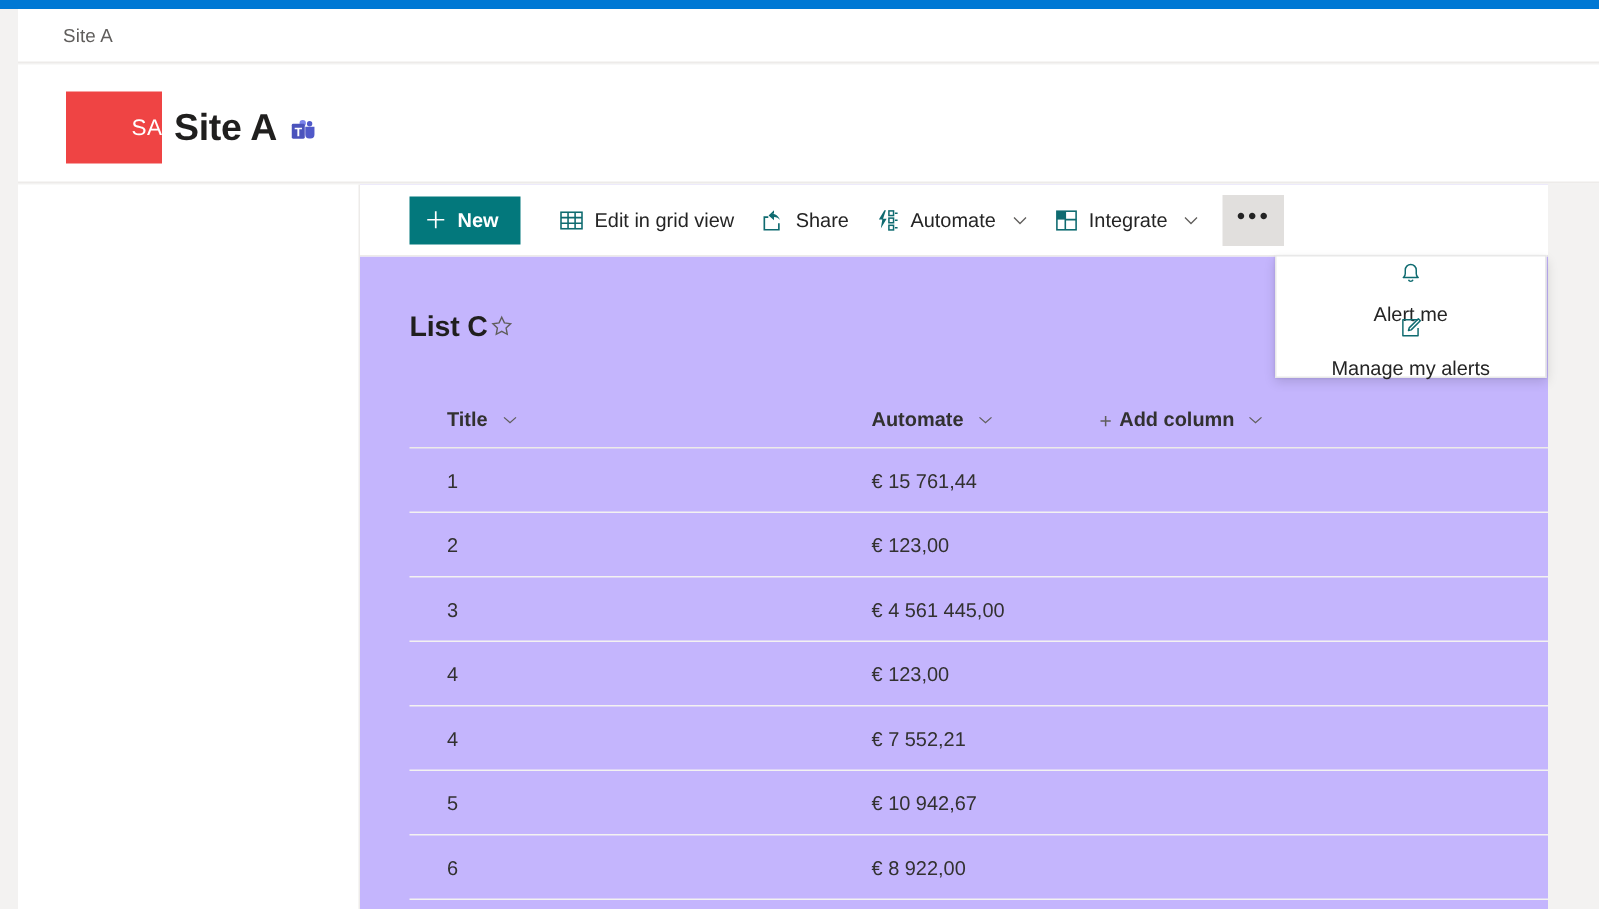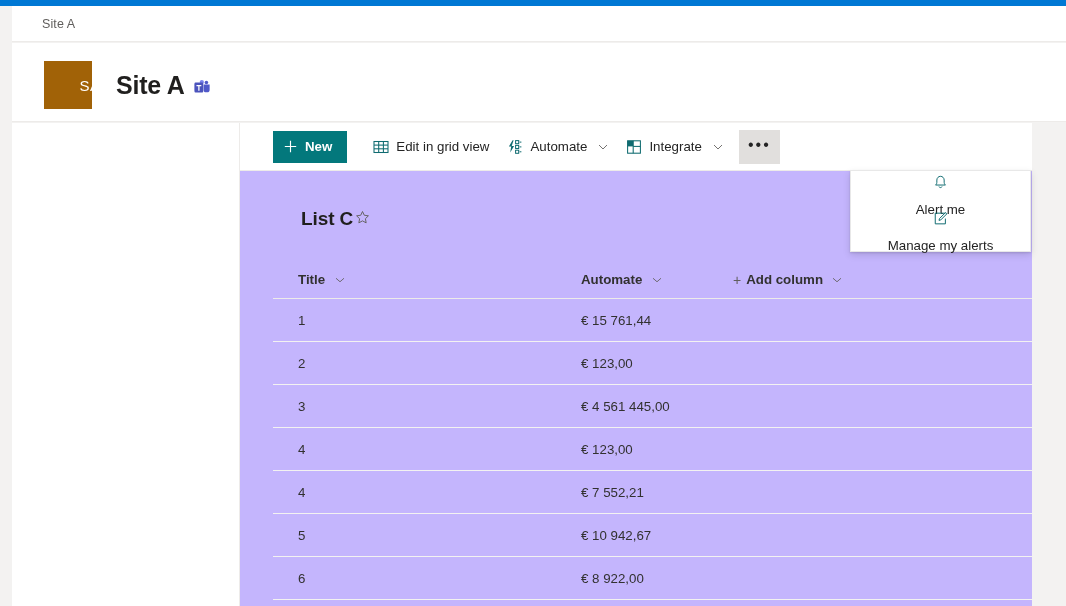--- a/index.html
+++ b/index.html
@@ -50,22 +50,22 @@
   .site-header {
     position: absolute;
     left: 12px; top: 43px;
     width: 1054px; height: 79px;
     background: #ffffff;
     border-bottom: 1px solid #edebe9;
   }
   .site-logo {
     position: absolute;
     left: 32px; top: 18px;
-    width: 48px; height: 48px;
-    background: #a16207;
+    width: 64px; height: 48px;
+    background: #ef4444;
     color: #ffffff;
     font-size: 15px;
     display: flex;
     align-items: center;
     justify-content: center;
     letter-spacing: .4px;
     user-select: none;
     padding-left: 44px;
   }
   .site-title-wrap {
@@ -177,21 +177,20 @@
     flex-direction: column;
   }
   .ctx-ico { width: 16px; display: flex; align-items: center; justify-content: center; }
 
   
   .list-title-row {
     position: absolute;
     left: 33px; top: 83px;
     display: flex;
     align-items: center;
-    margin-left: 28px;
   }
   .list-title {
     font-size: 19px;
     font-weight: 600;
     color: #201f1e;
     line-height: 26px;
     letter-spacing: -.1px;
   }
   .star-btn {
     background: none;
@@ -295,20 +294,29 @@
             <rect x="1" y="2.5" width="14" height="11" fill="none" stroke="#0f6b70" stroke-width="1.05"></rect>
             <line x1="1" y1="6.1" x2="15" y2="6.1" stroke="#0f6b70" stroke-width="1.05"></line>
             <line x1="1" y1="9.8" x2="15" y2="9.8" stroke="#0f6b70" stroke-width="1.05"></line>
             <line x1="5.7" y1="2.5" x2="5.7" y2="13.5" stroke="#0f6b70" stroke-width="1.05"></line>
             <line x1="10.4" y1="2.5" x2="10.4" y2="13.5" stroke="#0f6b70" stroke-width="1.05"></line>
           </svg>
         </span>
         <span>Edit in grid view</span>
       </button>
 
+      <button class="cmd">
+        <span class="cmd-icon">
+          <svg width="16" height="16" viewBox="0 0 16 16" aria-hidden="true">
+            <path d="M2 5.2h3.2v1.1H3.1v7.4h8.6V9.8h1.1v4.9H2z" fill="#0f6b70"></path>
+            <path d="M7.6 3.3c2.6.2 4.6 1.9 5.4 4.3-1-1.1-2.4-1.8-4-1.9v2.2L5.4 4.6 9 1.1v2.2z" fill="#0f6b70"></path>
+          </svg>
+        </span>
+        <span>Share</span>
+      </button>
 
       <button class="cmd">
         <span class="cmd-icon">
           <svg width="16" height="16" viewBox="0 0 16 16" aria-hidden="true">
             <path d="M5.6 1.2 1.9 7.4h2.3l-1 6 3.9-6.5H4.7l1.9-5.7z" fill="#0f6b70"></path>
             <rect x="8.6" y="1.6" width="3.1" height="3.1" fill="none" stroke="#0f6b70" stroke-width="1"></rect>
             <rect x="8.6" y="6.4" width="3.1" height="3.1" fill="none" stroke="#0f6b70" stroke-width="1"></rect>
             <rect x="8.6" y="11.2" width="3.1" height="3.1" fill="none" stroke="#0f6b70" stroke-width="1"></rect>
             <line x1="12.6" y1="3.1" x2="14.4" y2="3.1" stroke="#0f6b70" stroke-width="1"></line>
             <line x1="12.6" y1="7.9" x2="14.4" y2="7.9" stroke="#0f6b70" stroke-width="1"></line>

